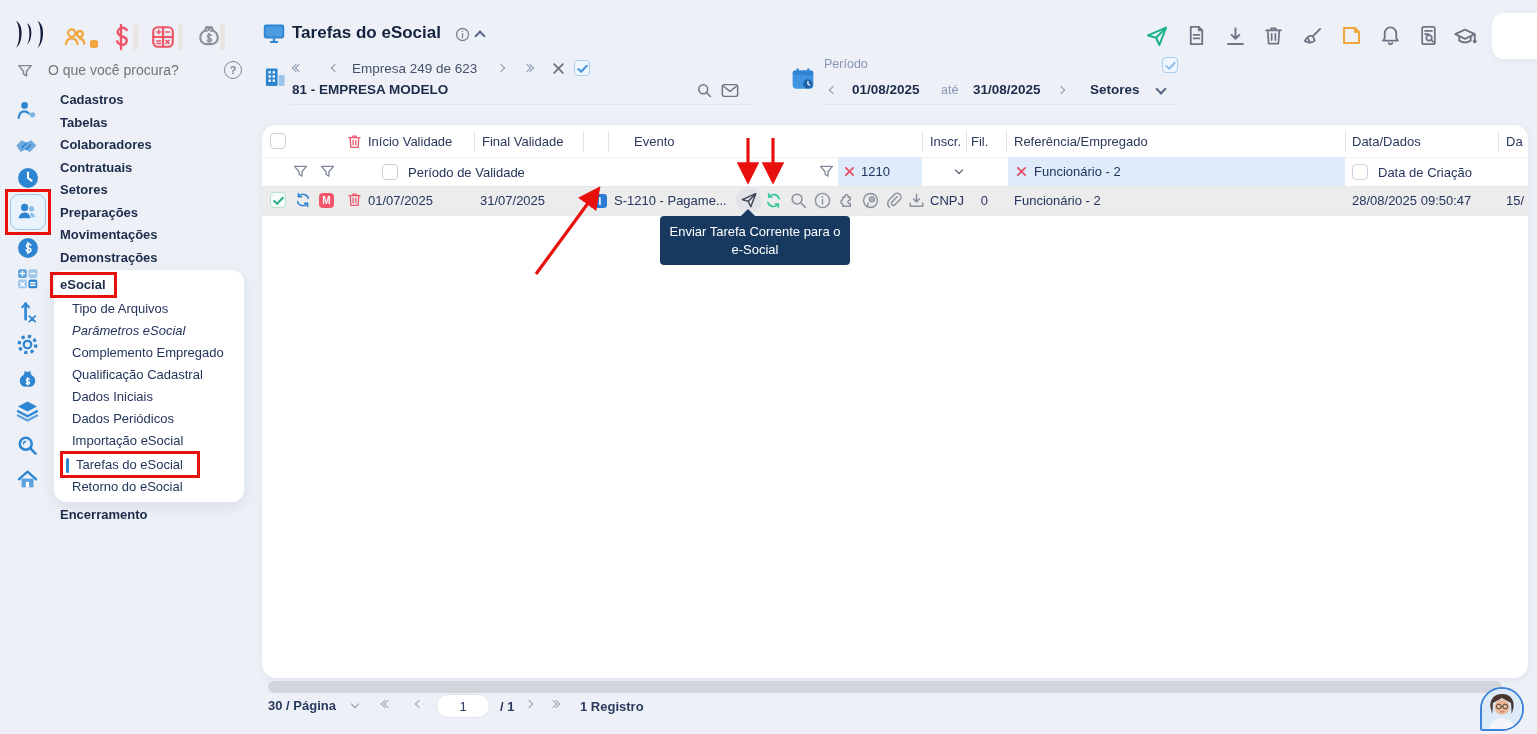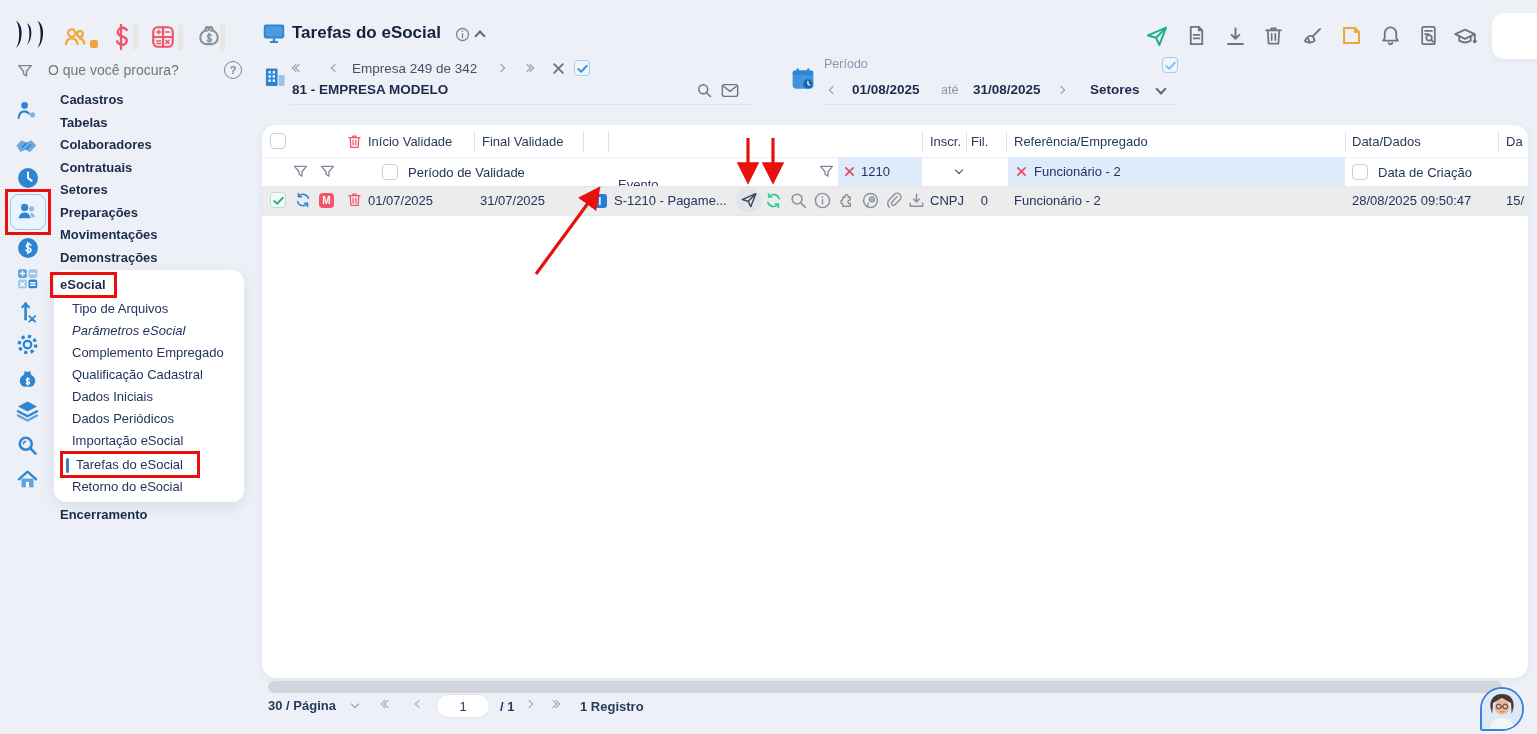--- a/index.html
+++ b/index.html
@@ -303,21 +303,21 @@
         <rect x="8.2" y="8.7" width="1.8" height="1.8" fill="#fff"></rect>
       <rect x="5" y="11.9" width="1.8" height="1.8" fill="#fff"></rect>
         <rect x="8.2" y="11.9" width="1.8" height="1.8" fill="#fff"></rect>
     </svg>
   </div>
   <div class="dbl" style="left:293px;top:65px;">
     <span class="chv l sm"></span>
       <span class="chv l sm" style="margin-left:-4px;"></span>
   </div>
   <span class="chv l sm abs" style="left:332px;top:65px;"></span>
-  <div class="abs" style="left:352px;top:61px;font-size:13.5px;color:#44506a;">Empresa 249 de 342</div>
+  <div class="abs" style="left:352px;top:61px;font-size:13.5px;color:#44506a;">Empresa 249 de 623</div>
   <span class="chv r sm abs" style="left:498px;top:65px;"></span>
   <div class="dbl" style="left:524px;top:65px;">
     <span class="chv r sm"></span>
       <span class="chv r sm" style="margin-left:-4px;"></span>
   </div>
   <div class="ic" style="left:552px;top:62px;">
     <svg width="13" height="13" viewBox="0 0 12 12" stroke="#6d7584" stroke-width="1.8" stroke-linecap="round">
         <path d="M2 2l8 8M10 2l-8 8"></path>
       </svg>
   </div>
@@ -376,21 +376,21 @@
           <path d="M5 5.5l.7 11.5h8.6l.7-11.5"></path>
           <path d="M8.4 8.5v5.5M11.6 8.5v5.5"></path>
       </svg>
     </div>
 
     <div class="colh" style="left:106px;">Início Validade</div>
     <div class="vdiv" style="left:212px;"></div>
     <div class="colh" style="left:220px;">Final Validade</div>
     <div class="vdiv" style="left:321px;"></div>
     <div class="vdiv" style="left:346px;"></div>
-    <div class="colh" style="left:356px;margin-top:43px;">Evento</div>
+    <div class="colh" style="left:372px;">Evento</div>
     <div class="vdiv" style="left:660px;"></div>
     <div class="colh" style="left:668px;">Inscr.</div>
     <div class="vdiv" style="left:704px;"></div>
     <div class="colh" style="left:709px;">Fil.</div>
     <div class="vdiv" style="left:744px;"></div>
     <div class="colh" style="left:752px;">Referência/Empregado</div>
     <div class="vdiv" style="left:1083px;"></div>
     <div class="colh" style="left:1090px;">Data/Dados</div>
     <div class="vdiv" style="left:1236px;"></div>
     <div class="colh" style="left:1244px;">Da</div>
@@ -507,20 +507,21 @@
           <path d="M3.5 13v3h13v-3"></path>
       </svg>
     </div>
 
     <div class="cell" style="left:668px;top:68px;">CNPJ</div>
     <div class="cell" style="left:704px;top:68px;width:22px;text-align:right;">0</div>
     <div class="cell" style="left:752px;top:68px;">Funcionário - 2</div>
     <div class="cell" style="left:1090px;top:68px;">28/08/2025 09:50:47</div>
     <div class="cell" style="left:1244px;top:68px;">15/</div>
 
+    <div class="tooltip">Enviar Tarefa Corrente para o e-Social</div>
   </div>
 
   <div class="abs" style="left:268px;top:681px;width:1234px;height:12px;background:#d2d6dc;border-radius:7px;"></div>
 
   <div class="pag" style="left:268px;top:698px;font-weight:bold;color:#2a3a5c;">30 / Página</div>
   <span class="chv d sm abs" style="left:352px;top:701px;"></span>
   <div class="dbl" style="left:382px;top:701px;">
     <span class="chv l sm" style="border-color:#9aa5b5;"></span>
       <span class="chv l sm" style="margin-left:-4px;border-color:#9aa5b5;"></span>
   </div>

